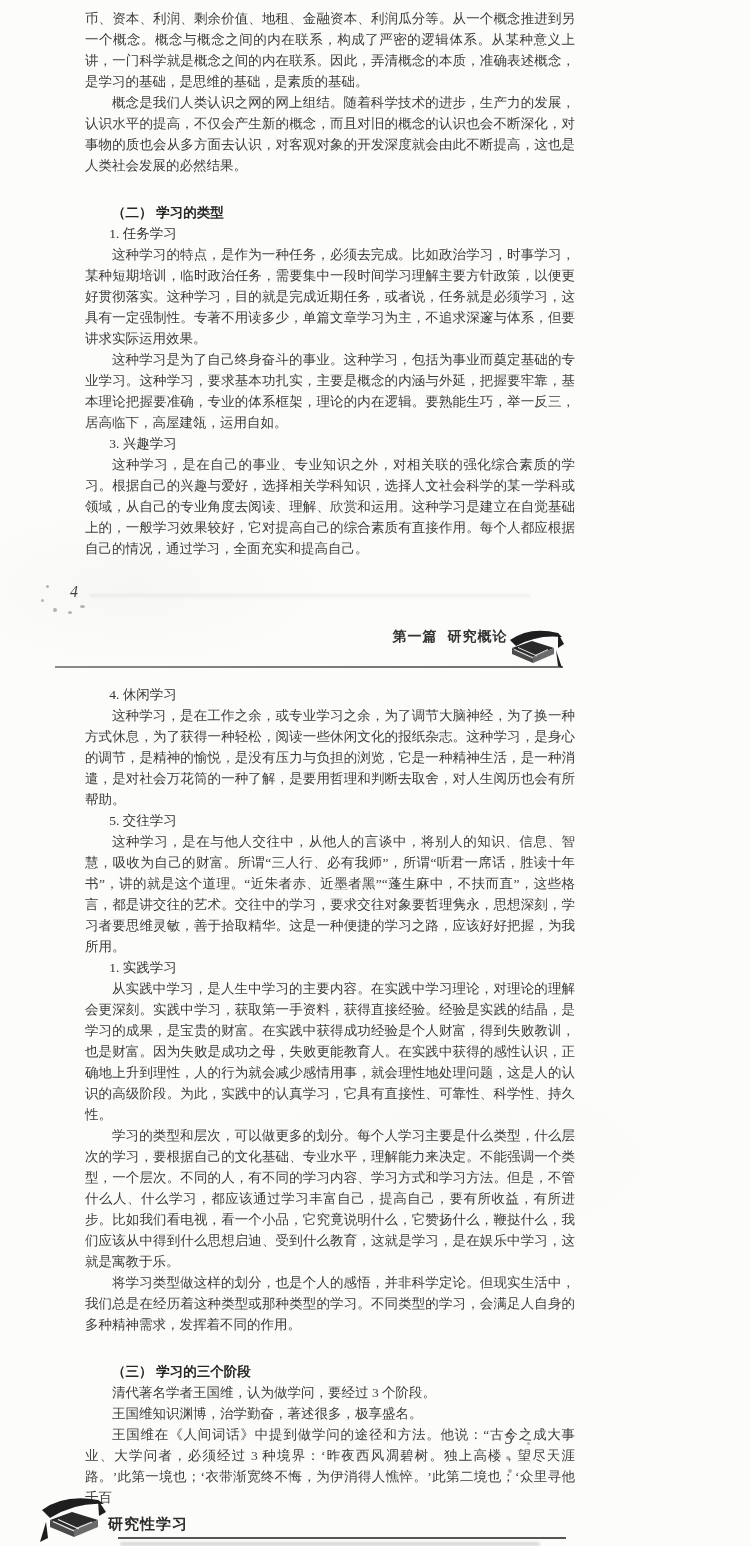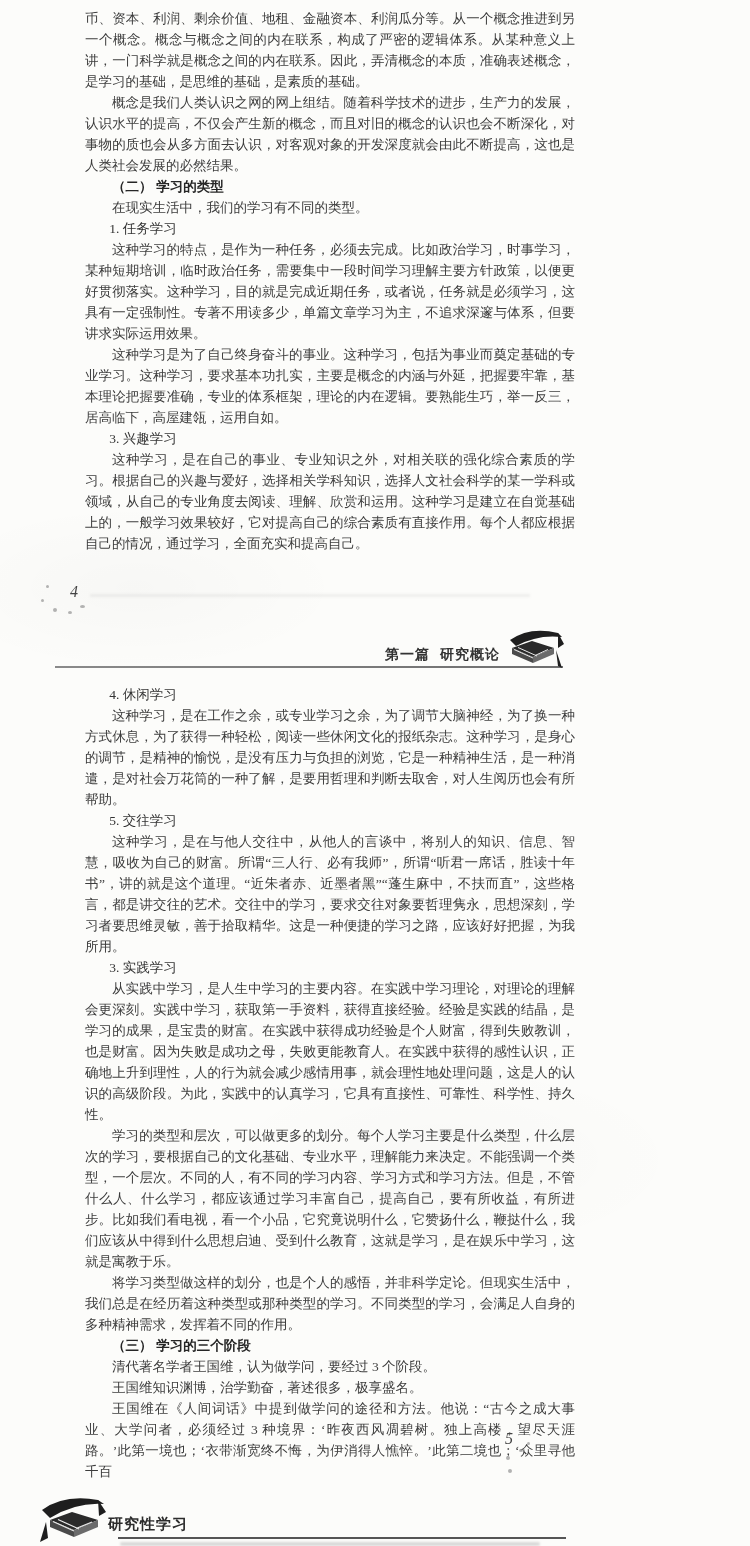--- a/index.html
+++ b/index.html
@@ -23,34 +23,34 @@
     font-size:13.5px;line-height:21px;
     text-align:justify;
     color:#3c3c3c;
   }
   .text-col p{margin:0;padding:0;}
   p.para{text-indent:2em;font-family:Liberation Serif, serif;}
   p.cont{text-indent:0;}
   p.heading{
     text-indent:2em;
     font-family:"Liberation Sans","DejaVu Sans",sans-serif;
-    font-weight:bold;color:#262626;
+    font-weight:bold;color:#262626;margin-top:26px;
   }
   p.sub{text-indent:1.8em;color:#333;}
   .pagenum{
     position:absolute;
     font-style:italic;font-size:16px;color:#444;
     font-family:"Liberation Serif",serif;
   }
   .dot{position:absolute;border-radius:50%;background:#9a9a9a;opacity:.75;}
   .runhead{
-    position:absolute;top:646px;left:385px;width:130px;
+    position:absolute;top:628px;left:385px;width:130px;
     font-family:"Liberation Sans","DejaVu Sans",sans-serif;
     font-weight:bold;font-size:14px;color:#333;
-    letter-spacing:1px;white-space:nowrap;text-align:left;
+    letter-spacing:1px;white-space:nowrap;text-align:center;
   }
   .runhead .sep{display:inline-block;width:10px;}
   .head-rule{
     position:absolute;top:666px;left:55px;width:508px;height:2px;
     background:linear-gradient(to right,#8a8a8a,#6f6f6f);
   }
   .book-icon{position:absolute;}
   .foot-title{
     position:absolute;left:108px;top:1515px;
     font-family:"Liberation Sans","DejaVu Sans",sans-serif;
@@ -71,21 +71,20 @@
 </style>
 </head>
 <body>
 
 <div class="scan-page">
 
   <div class="text-col" style="top:8px;">
     <p class="cont">币、资本、利润、剩余价值、地租、金融资本、利润瓜分等。从一个概念推进到另一个概念。概念与概念之间的内在联系，构成了严密的逻辑体系。从某种意义上讲，一门科学就是概念之间的内在联系。因此，弄清概念的本质，准确表述概念，是学习的基础，是思维的基础，是素质的基础。</p>
     <p class="para">概念是我们人类认识之网的网上组结。随着科学技术的进步，生产力的发展，认识水平的提高，不仅会产生新的概念，而且对旧的概念的认识也会不断深化，对事物的质也会从多方面去认识，对客观对象的开发深度就会由此不断提高，这也是人类社会发展的必然结果。</p>
     <p class="heading">（二） 学习的类型</p>
-    <p class="para">在现实生活中，我们的学习有不同的类型。</p>
     <p class="sub">1. 任务学习</p>
     <p class="para">这种学习的特点，是作为一种任务，必须去完成。比如政治学习，时事学习，某种短期培训，临时政治任务，需要集中一段时间学习理解主要方针政策，以便更好贯彻落实。这种学习，目的就是完成近期任务，或者说，任务就是必须学习，这具有一定强制性。专著不用读多少，单篇文章学习为主，不追求深邃与体系，但要讲求实际运用效果。</p>
     <p class="para">这种学习是为了自己终身奋斗的事业。这种学习，包括为事业而奠定基础的专业学习。这种学习，要求基本功扎实，主要是概念的内涵与外延，把握要牢靠，基本理论把握要准确，专业的体系框架，理论的内在逻辑。要熟能生巧，举一反三，居高临下，高屋建瓴，运用自如。</p>
     <p class="sub">3. 兴趣学习</p>
     <p class="para">这种学习，是在自己的事业、专业知识之外，对相关联的强化综合素质的学习。根据自己的兴趣与爱好，选择相关学科知识，选择人文社会科学的某一学科或领域，从自己的专业角度去阅读、理解、欣赏和运用。这种学习是建立在自觉基础上的，一般学习效果较好，它对提高自己的综合素质有直接作用。每个人都应根据自己的情况，通过学习，全面充实和提高自己。</p>
   </div>
 
   <div>
     <span class="pagenum" style="left:70px;top:583px;">4</span>
     <span class="dot" style="left:46px;top:585px;width:3px;height:3px;"></span>
@@ -109,21 +108,21 @@
     <path d="M54 24 L54 30 L33 39 L33 33 Z" fill="#6b6b6b"></path>
     <path d="M14 25.5 L33 34 M18 23.5 L37 32 M48 25.5 L35 31.5" stroke="#e8e8e8" stroke-width="1" fill="none"></path>
     <path d="M56 26 L62 44 L58 42 Z" fill="#1e1e1e"></path>
   </svg>
 
   <div class="text-col" style="top:684px;">
     <p class="sub">4. 休闲学习</p>
     <p class="para">这种学习，是在工作之余，或专业学习之余，为了调节大脑神经，为了换一种方式休息，为了获得一种轻松，阅读一些休闲文化的报纸杂志。这种学习，是身心的调节，是精神的愉悦，是没有压力与负担的浏览，它是一种精神生活，是一种消遣，是对社会万花筒的一种了解，是要用哲理和判断去取舍，对人生阅历也会有所帮助。</p>
     <p class="sub">5. 交往学习</p>
     <p class="para">这种学习，是在与他人交往中，从他人的言谈中，将别人的知识、信息、智慧，吸收为自己的财富。所谓“三人行、必有我师”，所谓“听君一席话，胜读十年书”，讲的就是这个道理。“近朱者赤、近墨者黑”“蓬生麻中，不扶而直”，这些格言，都是讲交往的艺术。交往中的学习，要求交往对象要哲理隽永，思想深刻，学习者要思维灵敏，善于拾取精华。这是一种便捷的学习之路，应该好好把握，为我所用。</p>
-    <p class="sub">3. 实践学习</p>
+    <p class="sub">1. 实践学习</p>
     <p class="para">从实践中学习，是人生中学习的主要内容。在实践中学习理论，对理论的理解会更深刻。实践中学习，获取第一手资料，获得直接经验。经验是实践的结晶，是学习的成果，是宝贵的财富。在实践中获得成功经验是个人财富，得到失败教训，也是财富。因为失败是成功之母，失败更能教育人。在实践中获得的感性认识，正确地上升到理性，人的行为就会减少感情用事，就会理性地处理问题，这是人的认识的高级阶段。为此，实践中的认真学习，它具有直接性、可靠性、科学性、持久性。</p>
     <p class="para">学习的类型和层次，可以做更多的划分。每个人学习主要是什么类型，什么层次的学习，要根据自己的文化基础、专业水平，理解能力来决定。不能强调一个类型，一个层次。不同的人，有不同的学习内容、学习方式和学习方法。但是，不管什么人、什么学习，都应该通过学习丰富自己，提高自己，要有所收益，有所进步。比如我们看电视，看一个小品，它究竟说明什么，它赞扬什么，鞭挞什么，我们应该从中得到什么思想启迪、受到什么教育，这就是学习，是在娱乐中学习，这就是寓教于乐。</p>
     <p class="para">将学习类型做这样的划分，也是个人的感悟，并非科学定论。但现实生活中，我们总是在经历着这种类型或那种类型的学习。不同类型的学习，会满足人自身的多种精神需求，发挥着不同的作用。</p>
     <p class="heading">（三） 学习的三个阶段</p>
     <p class="para">清代著名学者王国维，认为做学问，要经过 3 个阶段。</p>
     <p class="para">王国维知识渊博，治学勤奋，著述很多，极享盛名。</p>
     <p class="para">王国维在《人间词话》中提到做学问的途径和方法。他说：“古今之成大事业、大学问者，必须经过 3 种境界：‘昨夜西风凋碧树。独上高楼，望尽天涯路。’此第一境也；‘衣带渐宽终不悔，为伊消得人憔悴。’此第二境也；‘众里寻他千百</p>
   </div>
 
   <div>

